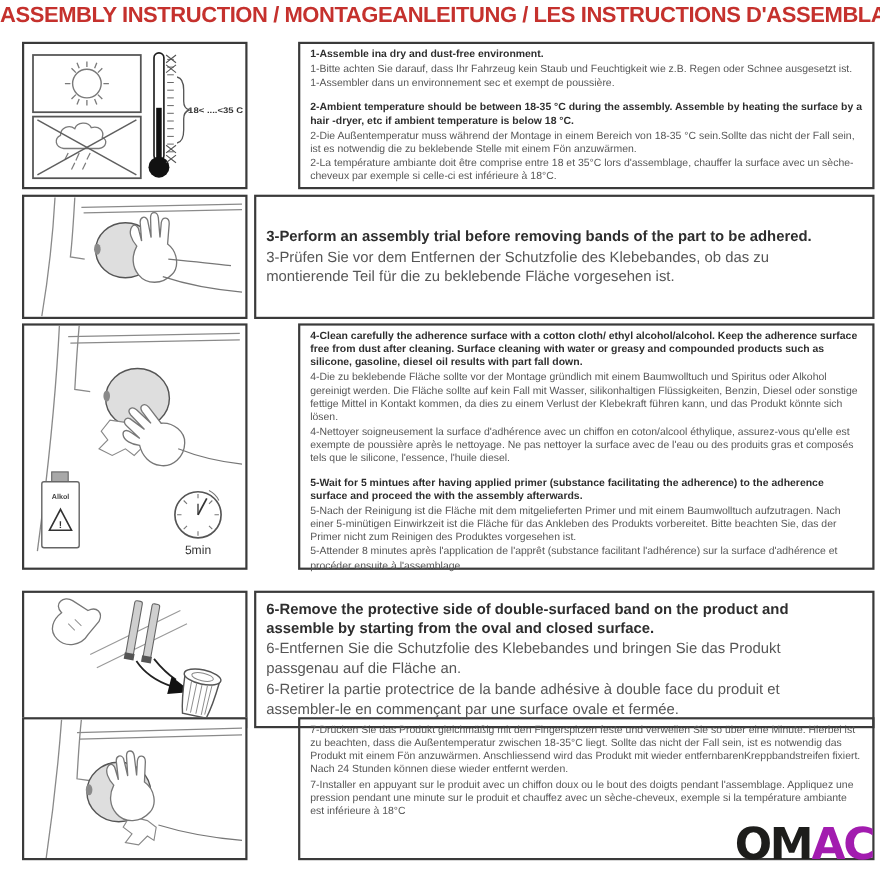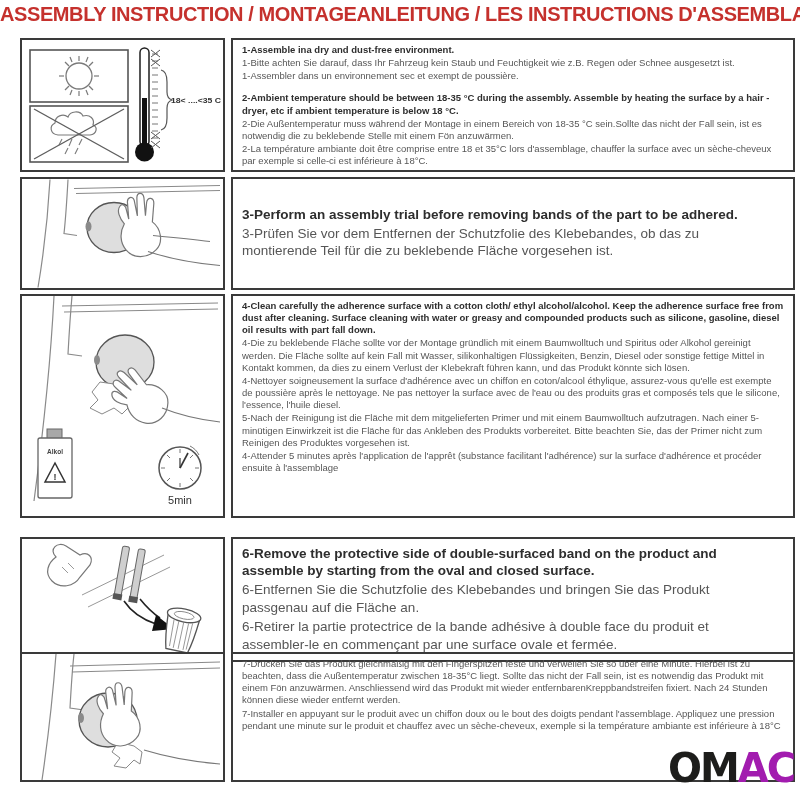--- a/index.html
+++ b/index.html
@@ -12,21 +12,21 @@
   .r2{top:177px;height:113px;}
   .r3{top:294px;height:224px;}
   .r4{top:537px;height:125px;}
   .r5{top:652px;height:130px;}
   .illus{flex:0 0 205px;width:205px;border:2px solid #3a3a3a;box-sizing:border-box;background:#fff;}
   .illus svg{width:100%;height:100%;display:block;}
   .txt{flex:1;border:2px solid #3a3a3a;box-sizing:border-box;padding:4px 9px;color:#565656;}
   .txt p{margin:0 0 1px 0;}
   .txt p.en{font-weight:bold;color:#2e2e2e;}
   .gap{margin-top:10px !important;}
-  .small{font-size:9.5px;line-height:1.28;}
+  .small{font-size:9.5px;line-height:1.28;margin-left:40px;}
   .big{font-size:13.5px;line-height:1.32;}
   .big p{max-width:535px;}
   .center{display:flex;flex-direction:column;justify-content:center;}
   .logo{position:absolute;right:6px;top:748px;font-size:40px;font-weight:900;
         letter-spacing:-2px;font-family:"DejaVu Sans", sans-serif;line-height:1;}
   .logo .b{color:#1d1d1b;}
   .logo .r{color:#a21caf;}
   .defs{position:absolute;width:0;height:0;}
   text{font-family:"Liberation Sans", sans-serif;}
 </style>
@@ -187,22 +187,23 @@
           <line x1="158" y1="172" x2="158" y2="162" stroke="#333" stroke-width="1.2"></line>
           <path d="M168,150 C172,152 175,155 177,159" fill="none" stroke="#777" stroke-width="1"></path>
           <text x="158" y="208" font-size="11" fill="#333" text-anchor="middle">5min</text>
         </g>
       </svg>
     </div>
     <div class="txt small">
       <p class="en">4-Clean carefully the adherence surface with a cotton cloth/ ethyl alcohol/alcohol. Keep the adherence surface free from dust after cleaning. Surface cleaning with water or greasy and compounded products such as silicone, gasoline, diesel oil results with part fall down.</p>
       <p>4-Die zu beklebende Fläche sollte vor der Montage gründlich mit einem Baumwolltuch und Spiritus oder Alkohol gereinigt werden. Die Fläche sollte auf kein Fall mit Wasser, silikonhaltigen Flüssigkeiten, Benzin, Diesel oder sonstige fettige Mittel in Kontakt kommen, da dies zu einem Verlust der Klebekraft führen kann, und das Produkt könnte sich lösen.</p>
       <p>4-Nettoyer soigneusement la surface d'adhérence avec un chiffon en coton/alcool éthylique, assurez-vous qu'elle est exempte de poussière après le nettoyage. Ne pas nettoyer la surface avec de l'eau ou des produits gras et composés tels que le silicone, l'essence, l'huile diesel.</p>
+      <p class="en gap">5-Wait for 5 mintues after having applied primer (substance facilitating the adherence) to the adherence surface and proceed the with the assembly afterwards.</p>
       <p>5-Nach der Reinigung ist die Fläche mit dem mitgelieferten Primer und mit einem Baumwolltuch aufzutragen. Nach einer 5-minütigen Einwirkzeit ist die Fläche für das Ankleben des Produkts vorbereitet. Bitte beachten Sie, das der Primer nicht zum Reinigen des Produktes vorgesehen ist.</p>
-      <p>4-Attender 5 minutes après l'application de l'apprêt (substance facilitant l'adhérence) sur la surface d'adhérence et procéder ensuite à l'assemblage</p>
+      <p>5-Attender 8 minutes après l'application de l'apprêt (substance facilitant l'adhérence) sur la surface d'adhérence et procéder ensuite à l'assemblage</p>
     </div>
   </section>
 
   <section class="row r4">
     <div class="illus">
       <svg viewBox="0 0 201 121">
         <g stroke="#999" stroke-width="1" fill="none">
           <path d="M66,68 L148,28"></path>
             <path d="M60,56 L142,16"></path>
         </g>

